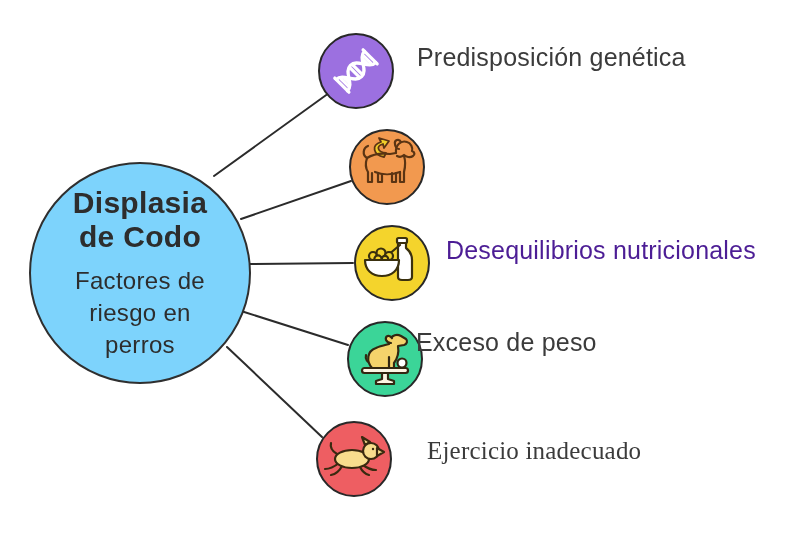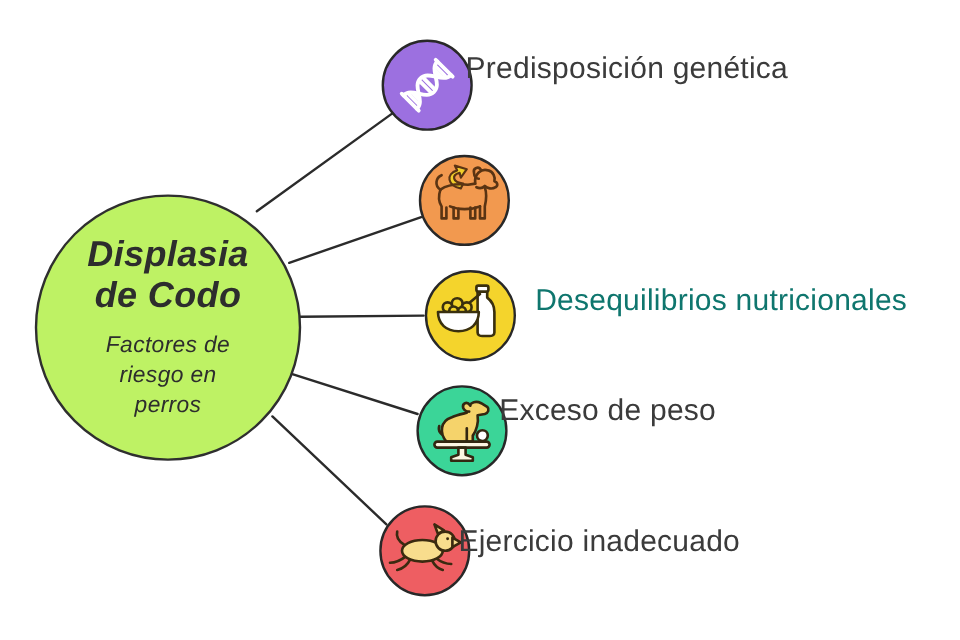--- a/index.html
+++ b/index.html
@@ -13,52 +13,52 @@
     position:absolute;left:29px;top:162px;width:222px;height:222px;
     border-radius:50%;border:2px solid #2f2f2f;box-sizing:border-box;
     display:flex;flex-direction:column;align-items:center;justify-content:center;
     text-align:center;
   }
   .center-title{
     font-size:30px;line-height:1.16;font-weight:600;color:#2d2d2d;
     white-space:pre-line;letter-spacing:0.3px;margin-bottom:10px;
   }
   .center-subtitle{
-    font-size:19px;line-height:1.32;color:#2d2d2d;white-space:pre-line;
+    font-size:24px;line-height:1.32;color:#2d2d2d;white-space:pre-line;
     letter-spacing:0.3px;
   }
   .node-circle{
     position:absolute;width:76px;height:76px;border-radius:50%;
     border:2.5px solid #282828;box-sizing:border-box;
     display:flex;align-items:center;justify-content:center;
   }
   .node-label{
     position:absolute;font-size:25px;line-height:34px;letter-spacing:0.2px;
     white-space:nowrap;
   }
-  .n1{left:318px;top:33px;}  .l1{left:388px;top:40px;}
+  .n1{left:318px;top:33px;}  .l1{left:417px;top:40px;}
   .n2{left:349px;top:129px;} .l2{left:436px;top:135px;}
   .n3{left:354px;top:225px;} .l3{left:446px;top:233px;}
   .n4{left:347px;top:321px;} .l4{left:416px;top:325px;}
-  .n5{left:316px;top:421px;} .l5{left:382px;top:434px;}
+  .n5{left:316px;top:421px;} .l5{left:427px;top:434px;font-family:Liberation Serif, serif;}
 </style>
 </head>
 <body>
 
 <div class="canvas" style="background-color: rgb(255, 255, 255);">
 
   <svg class="lines" viewBox="0 0 800 533">
     <line x1="214" y1="176" x2="329" y2="93" style="stroke: rgb(43, 43, 43);"></line>
     <line x1="241" y1="219" x2="351" y2="181" style="stroke: rgb(43, 43, 43);"></line>
     <line x1="250" y1="264" x2="353" y2="263" style="stroke: rgb(43, 43, 43);"></line>
     <line x1="241" y1="311" x2="348" y2="345" style="stroke: rgb(43, 43, 43);"></line>
     <line x1="227" y1="347" x2="322" y2="437" style="stroke: rgb(43, 43, 43);"></line>
   </svg>
 
-  <div class="center-bubble" style="background-color: #bef264; font-style: italic;">
+  <div class="center-bubble" style="background-color: #7dd3fc;">
     <div class="center-title">Displasia
 de Codo</div>
     <div class="center-subtitle">Factores de
 riesgo en
 perros</div>
   </div>
 
   <div class="node-circle n1" style="background-color: rgb(156, 112, 224);">
     <svg width="64" height="64" viewBox="-32 -32 64 64">
       <g transform="rotate(45)" stroke="#ffffff" fill="none" stroke-width="3.2" stroke-linecap="round">
@@ -104,21 +104,21 @@
           <circle cx="-19" cy="-7" r="4"></circle>
           <circle cx="-11" cy="-10" r="4.5"></circle>
           <circle cx="-3" cy="-7" r="4"></circle>
           <circle cx="-14" cy="-4" r="3.6"></circle>
           <circle cx="-7" cy="-4" r="3.2"></circle>
         </g>
         <path fill="#ffffff" d="M -27,-3 L 7,-3 C 7,7 0,13 -10,13 C -20,13 -27,7 -27,-3 Z"></path>
       </g>
     </svg>
   </div>
-  <div class="node-label l3" style="color: #0f766e;">Desequilibrios nutricionales</div>
+  <div class="node-label l3" style="color: #4c1d95;">Desequilibrios nutricionales</div>
 
   <div class="node-circle n4" style="background-color: rgb(59, 213, 152);">
     <svg width="64" height="64" viewBox="-32 -32 64 64">
       <g stroke="#332711" stroke-width="2.2" stroke-linecap="round" stroke-linejoin="round">
         <path fill="none" d="M -13,4 C -18,4 -20,0 -19,-4"></path>
         <path fill="#f5d36b" d="M -13,9 C -19,2 -18,-8 -9,-11 C -5,-13 0,-14 4,-15 C 4,-22 10,-26 16,-23 L 21,-20 C 23,-18 22,-15 19,-14 L 13,-13 C 14,-7 12,0 9,4 L 9,9 Z"></path>
         <path fill="#f5d36b" d="M 7,-21 C 4,-25 0,-23 1,-19 C 2,-17 4,-16 6,-16"></path>
         <line x1="4" y1="-2" x2="4" y2="8"></line>
         <circle fill="#ffffff" cx="17" cy="4" r="4.5"></circle>
         <rect fill="#fdf6e3" x="-23" y="9" width="46" height="5" rx="2.5"></rect>

